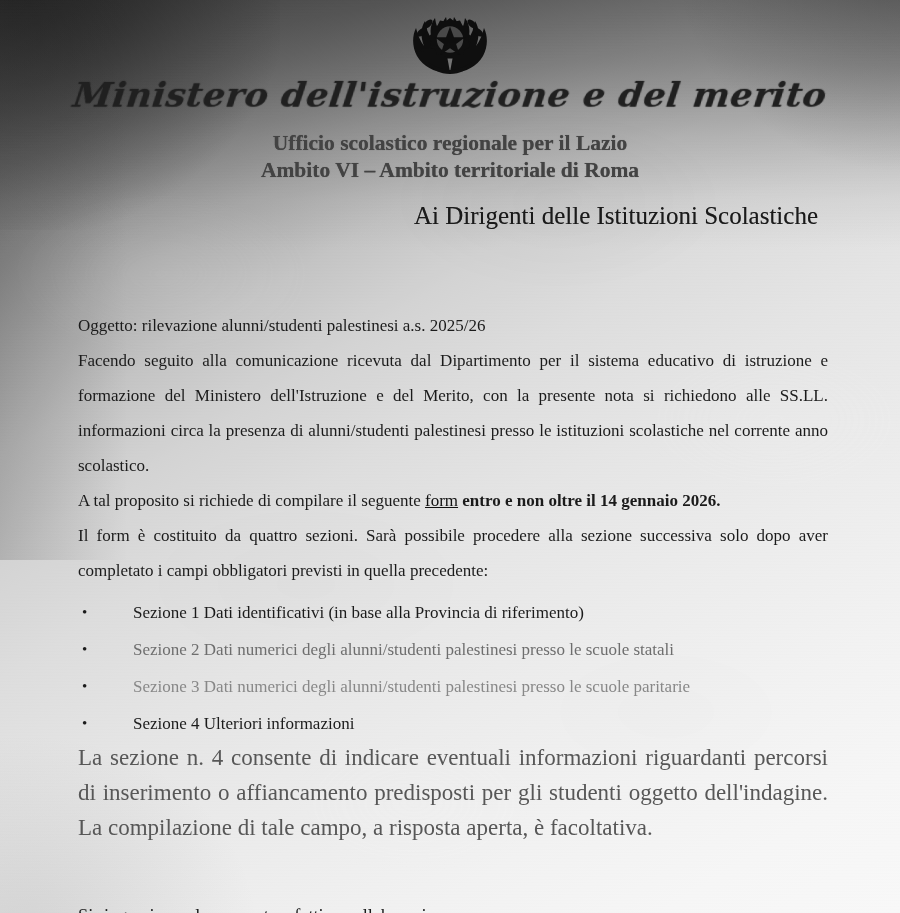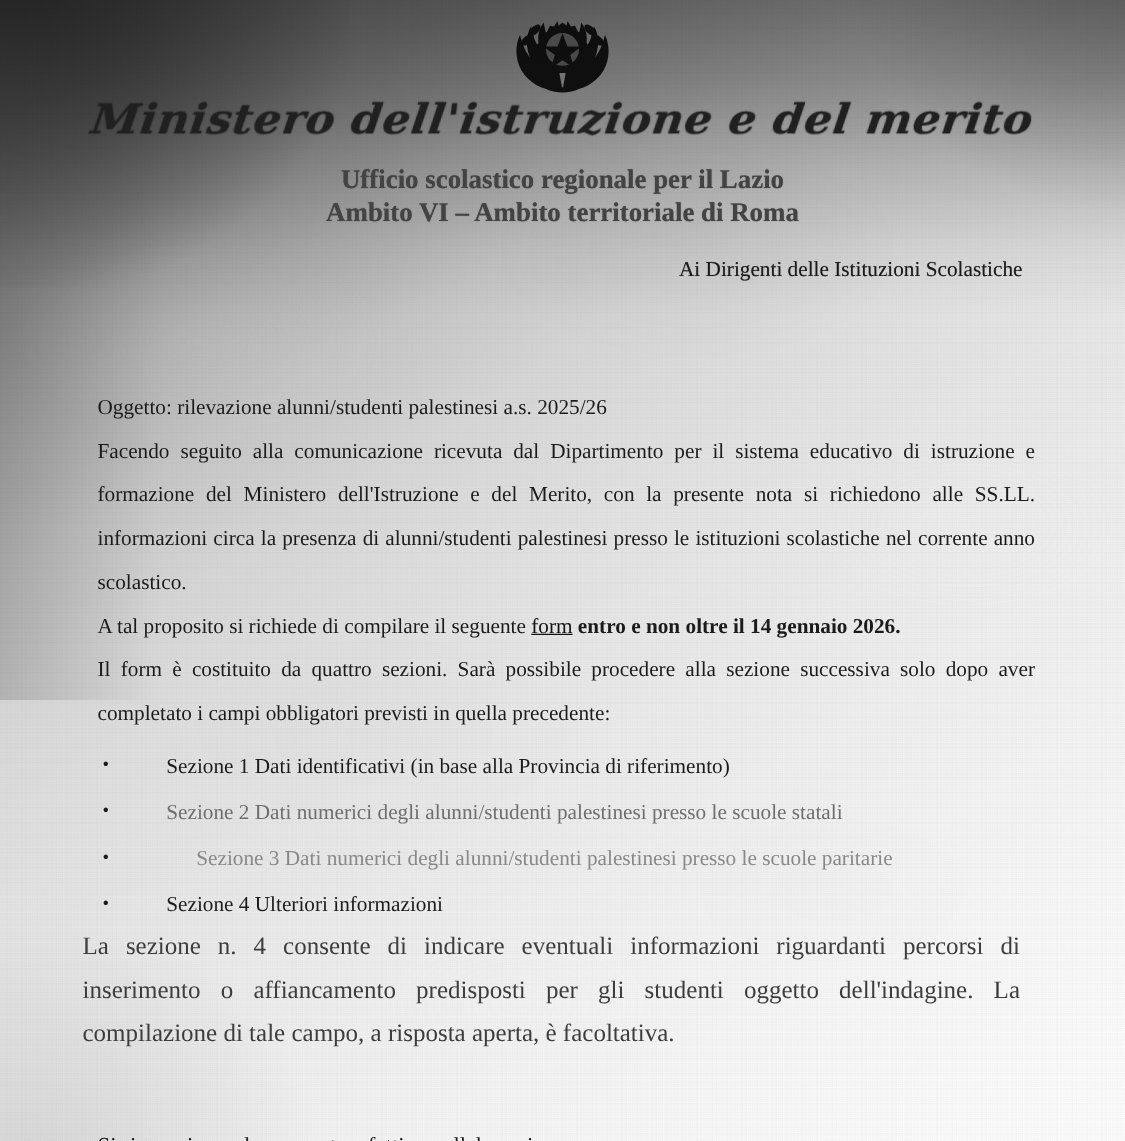--- a/index.html
+++ b/index.html
@@ -116,21 +116,21 @@
     font-weight: bold;
     font-size: 21.5px;
     line-height: 27px;
     color: #6d28d9;
     text-shadow: 0 0 0.7px rgba(0,0,0,0.5);
   }
   .office div { white-space: nowrap; }
 
   .addressee {
     position: absolute; right: 82px; top: 203px;
-    font-size: 17px;
+    font-size: 25px;
     line-height: 25px;
     color: #1a1a1e;
     text-shadow: 0 0 0.6px rgba(0,0,0,0.4);
   }
 
   .body-block {
     position: absolute; left: 78px; width: 750px; top: 308px;
     font-size: 17px;
     line-height: 35px;
     color: #1b1b1f;
@@ -150,33 +150,33 @@
     line-height: 37px;
   }
   .bullets li::before {
     content: "\2022";
     position: absolute; left: 4px; top: 0;
     font-size: 15px;
     color: #1b1b1f;
   }
 
   .closing-block {
-    position: absolute; left: 66px; width: 750px; top: 740px;
-    font-size: 20px;
+    position: absolute; left: 78px; width: 750px; top: 740px;
+    font-size: 23px;
     line-height: 35px;
-    color: #b91c1c;
+    color: #0369a1;
   }
   .thanks { position: absolute; left: 78px; top: 906px; font-size: 18.3px; color: #1b1b1f; }
 
   .link { }
   .bold { font-weight: bold; }
 
   
   .faded { color: #6e6e72; }
-  .faded2 { color: #88888c; margin-left: 24px; }
+  .faded2 { color: #88888c; }
 
   
   .content { filter: blur(0.18px); }
 </style>
 </head>
 <body>
 
 <div id="page">
 
   <div class="tone-base"></div>

